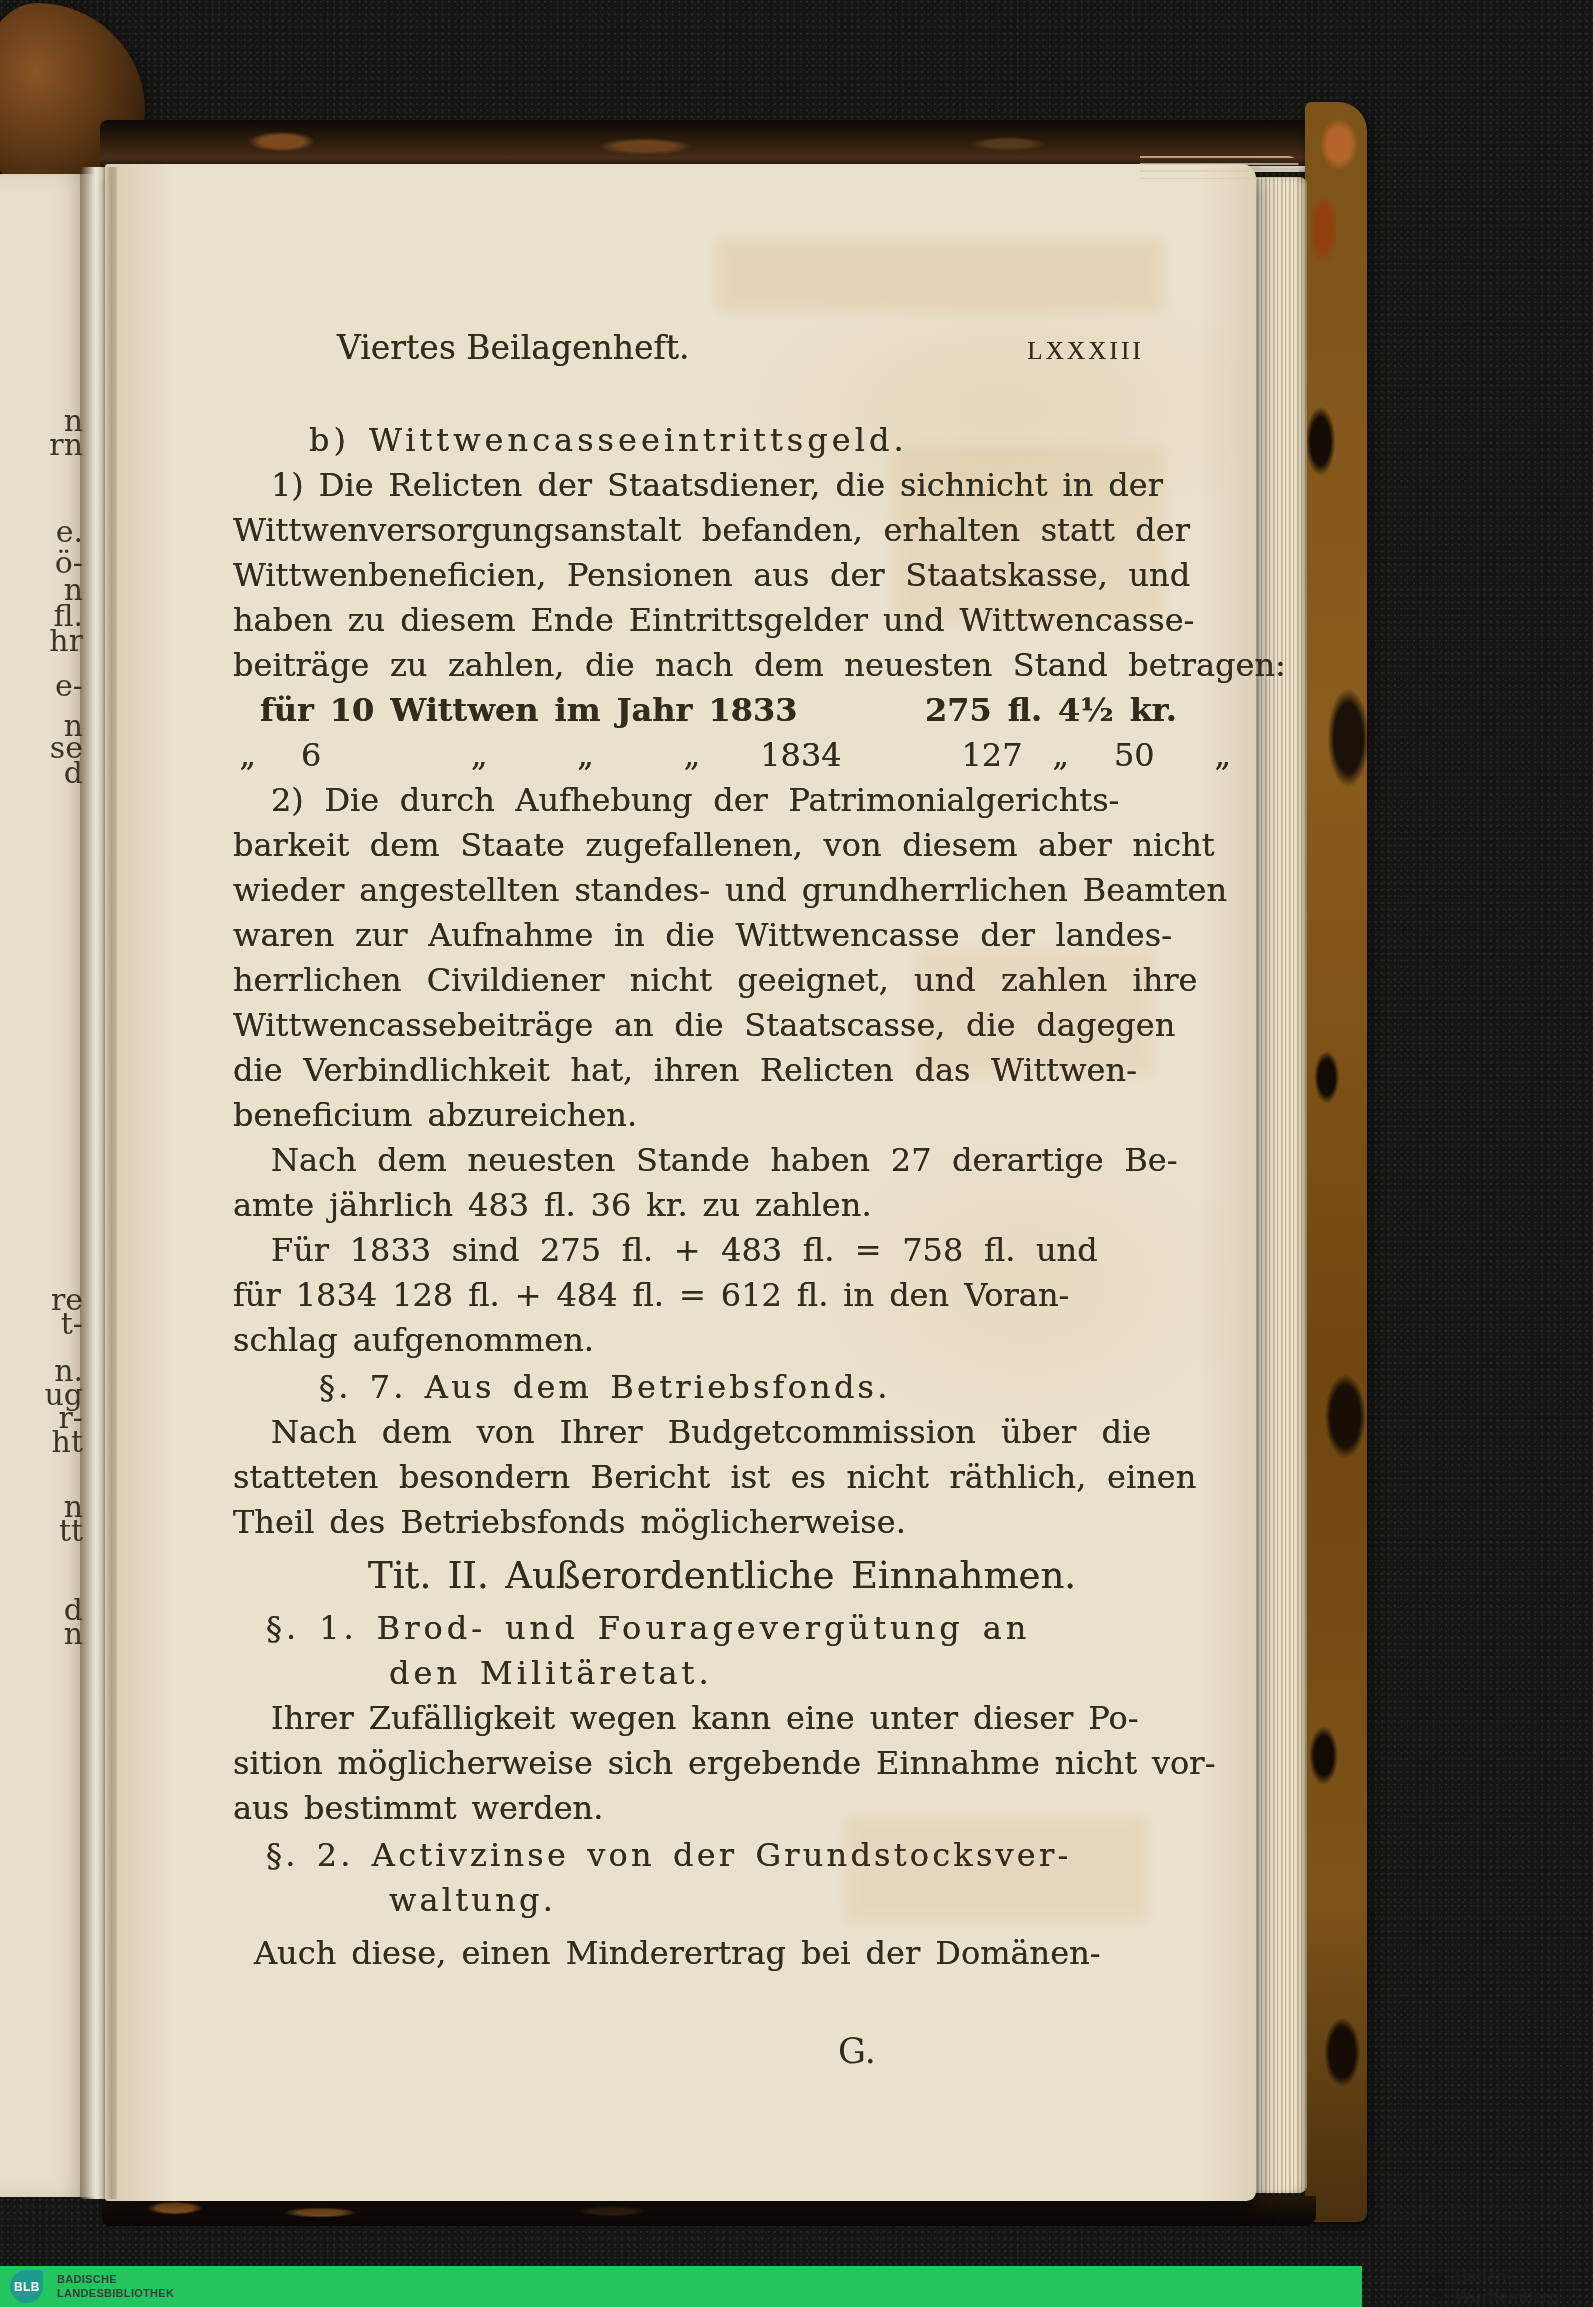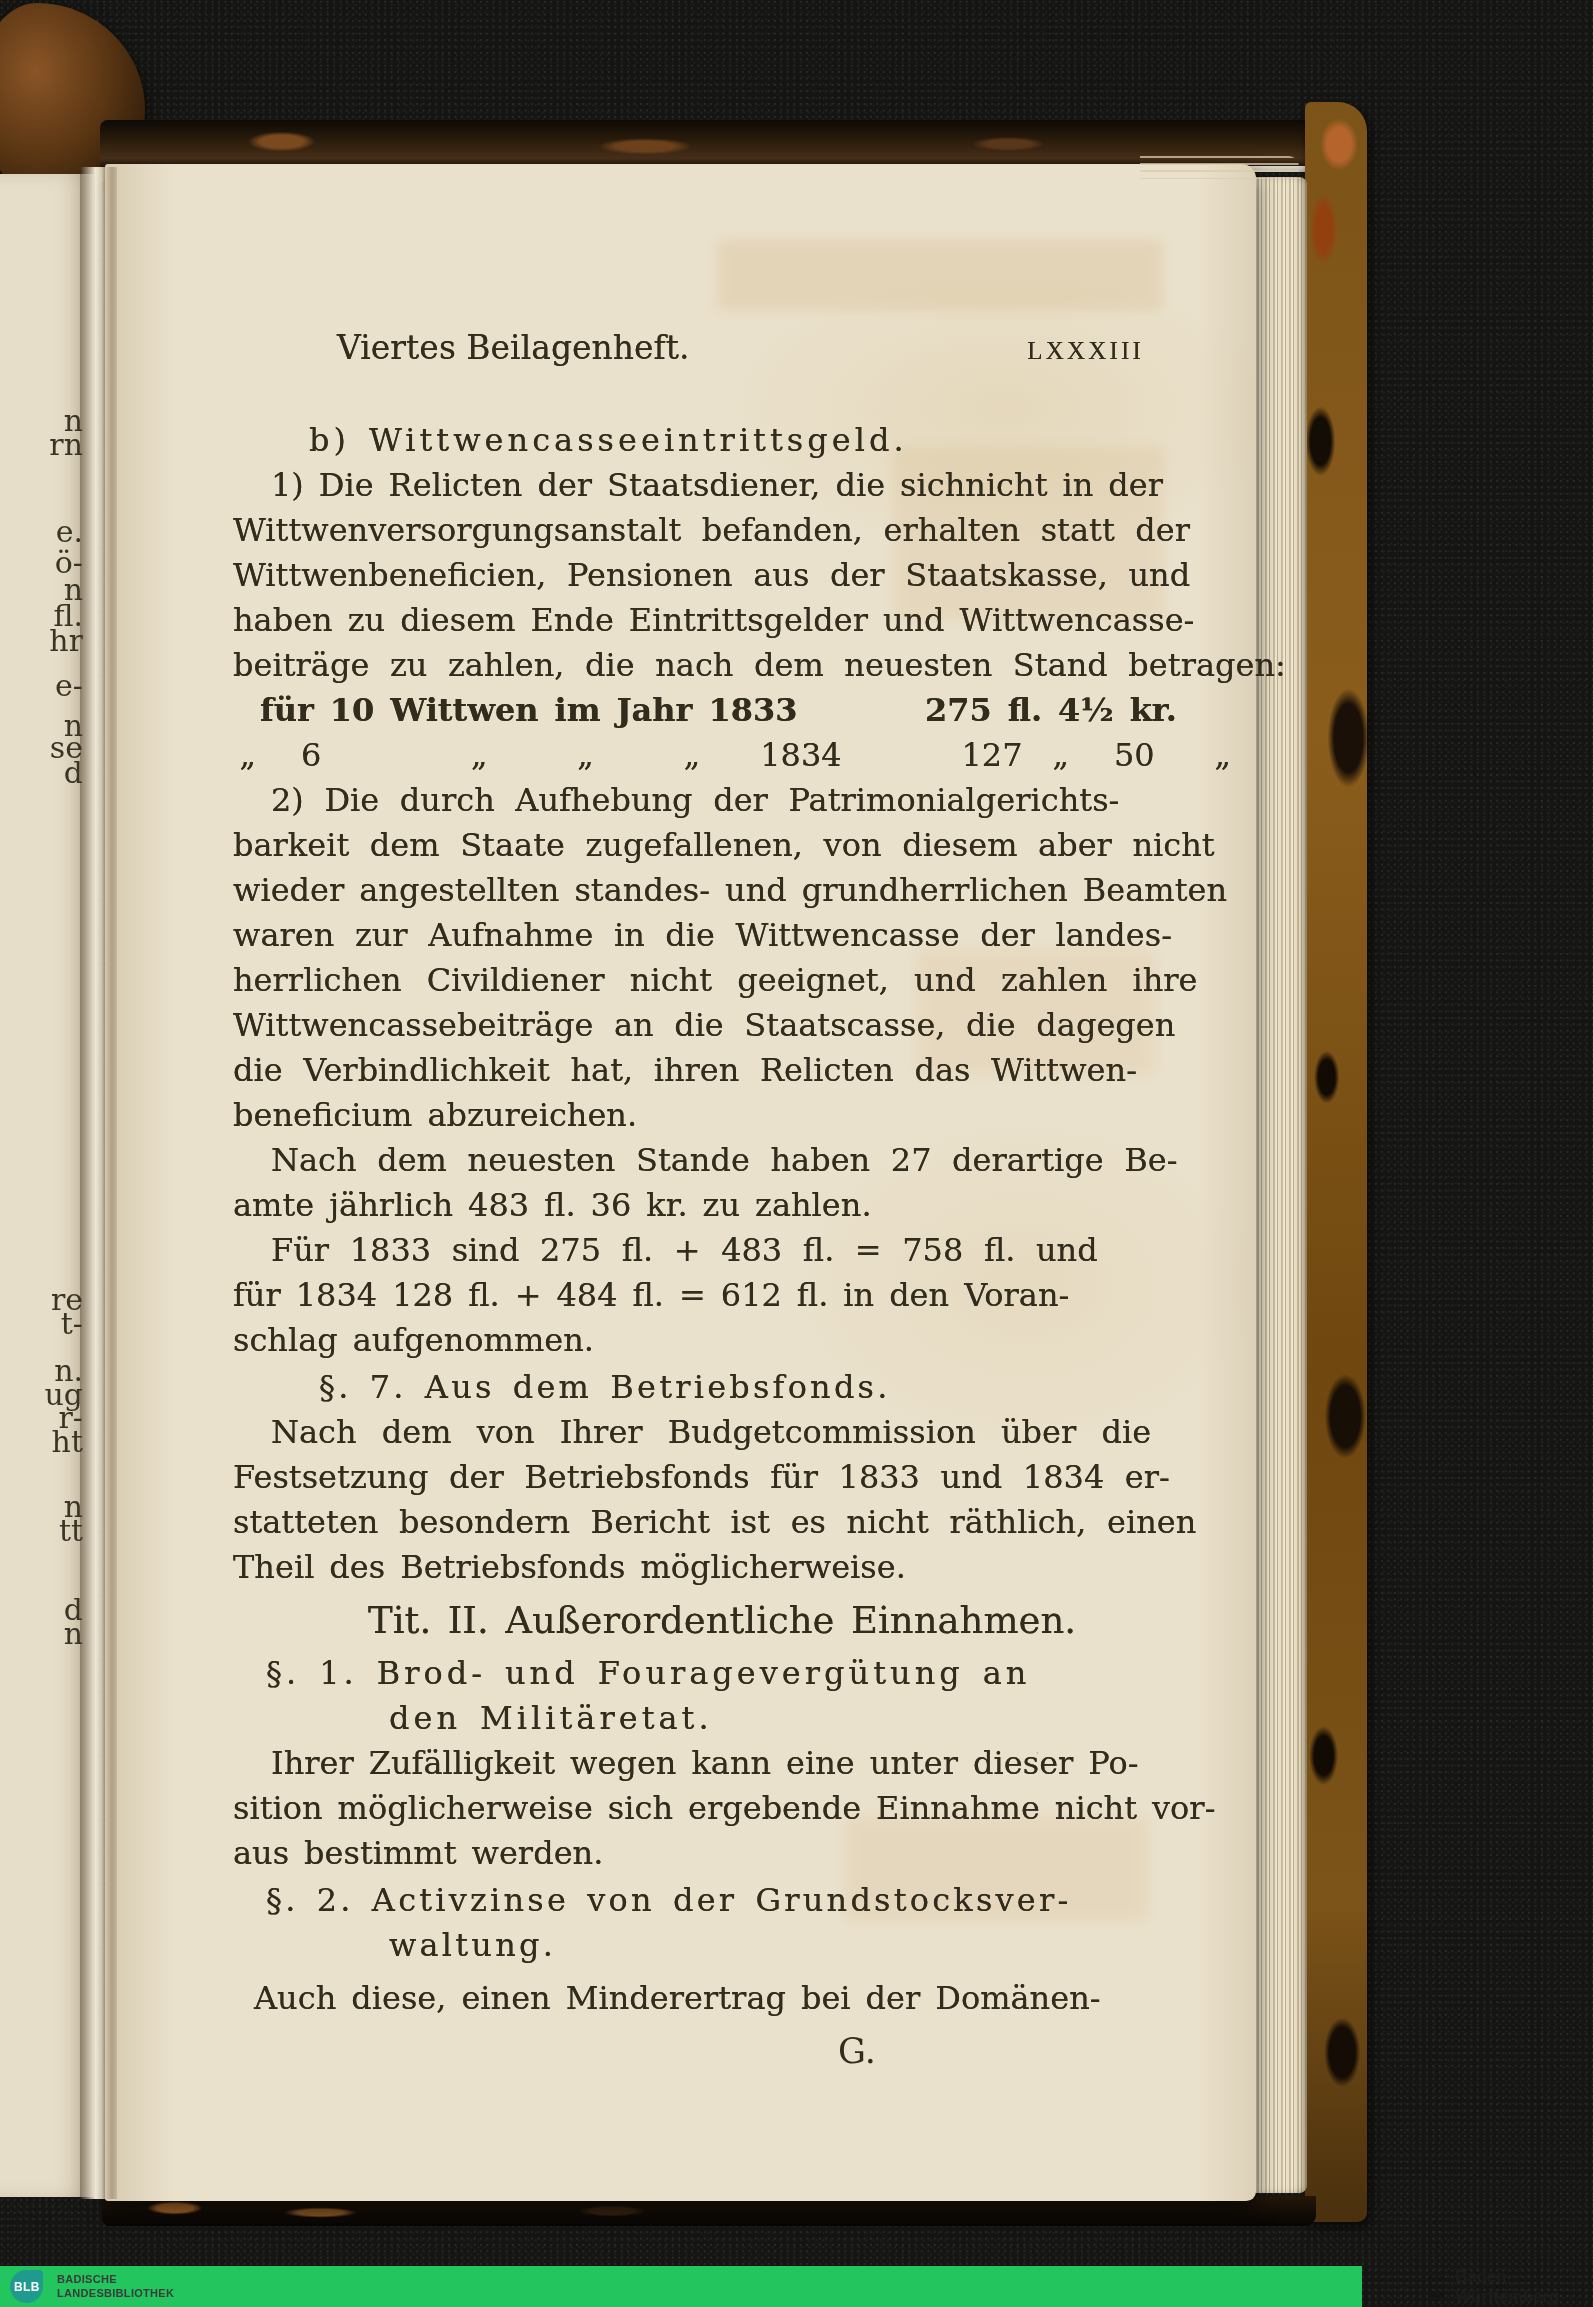--- a/index.html
+++ b/index.html
@@ -213,21 +213,20 @@
   <div class="ln w2">Wittwencassebeiträge an die Staatscasse, die dagegen</div>
   <div class="ln w2">die Verbindlichkeit hat, ihren Relicten das Wittwen-</div>
   <div class="ln">beneficium abzureichen.</div>
   <div class="ln pi w2">Nach dem neuesten Stande haben 27 derartige Be-</div>
   <div class="ln">amte jährlich 483 fl. 36 kr. zu zahlen.</div>
   <div class="ln pi w2">Für 1833 sind 275 fl. + 483 fl. = 758 fl. und</div>
   <div class="ln">für 1834 128 fl. + 484 fl. = 612 fl. in den Voran-</div>
   <div class="ln">schlag aufgenommen.</div>
   <div class="ln h7">§. 7. Aus dem Betriebsfonds.</div>
   <div class="ln pi w3">Nach dem von Ihrer Budgetcommission über die</div>
-  <div class="ln w2">Festsetzung der Betriebsfonds für 1833 und 1834 er-</div>
   <div class="ln w2">statteten besondern Bericht ist es nicht räthlich, einen</div>
   <div class="ln">Theil des Betriebsfonds möglicherweise.</div>
   <div class="ln tit">Tit. II. Außerordentliche Einnahmen.</div>
   <div class="ln s1a">§. 1. Brod- und Fouragevergütung an</div>
   <div class="ln s1b">den Militäretat.</div>
   <div class="ln pi">Ihrer Zufälligkeit wegen kann eine unter dieser Po-</div>
   <div class="ln">sition möglicherweise sich ergebende Einnahme nicht vor-</div>
   <div class="ln">aus bestimmt werden.</div>
   <div class="ln s2a">§. 2. Activzinse von der Grundstocksver-</div>
   <div class="ln s2b">waltung.</div>

